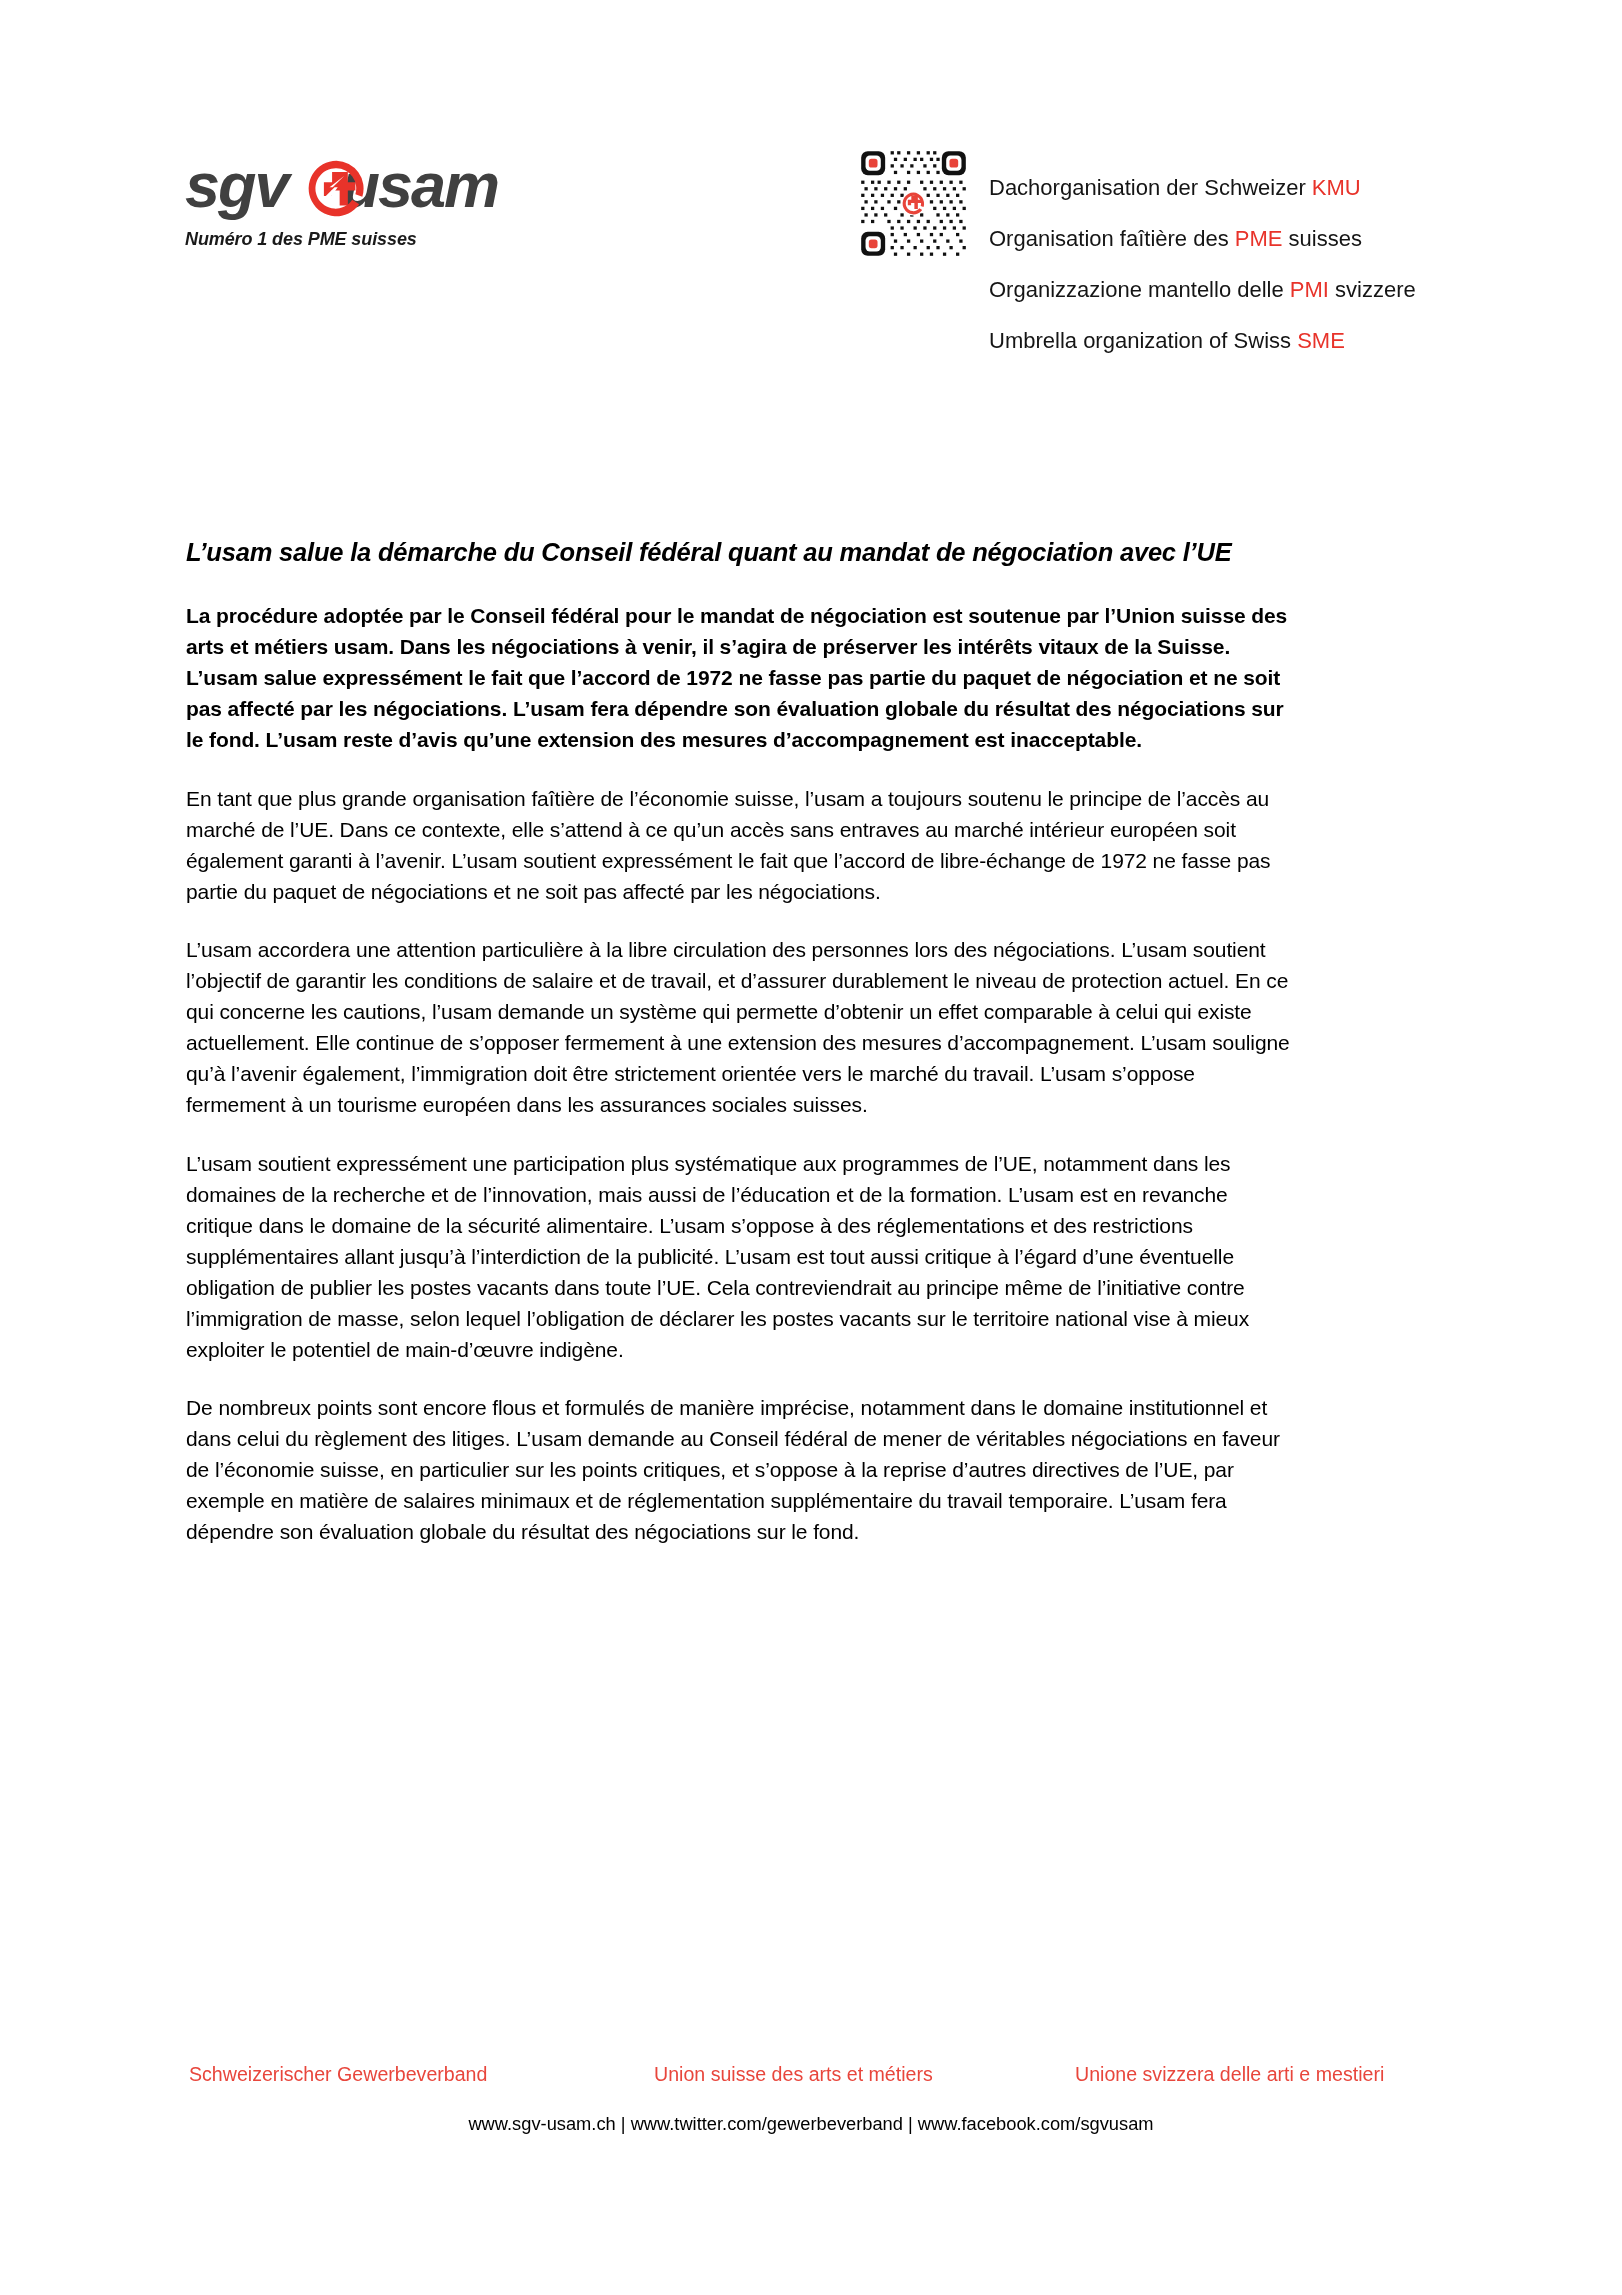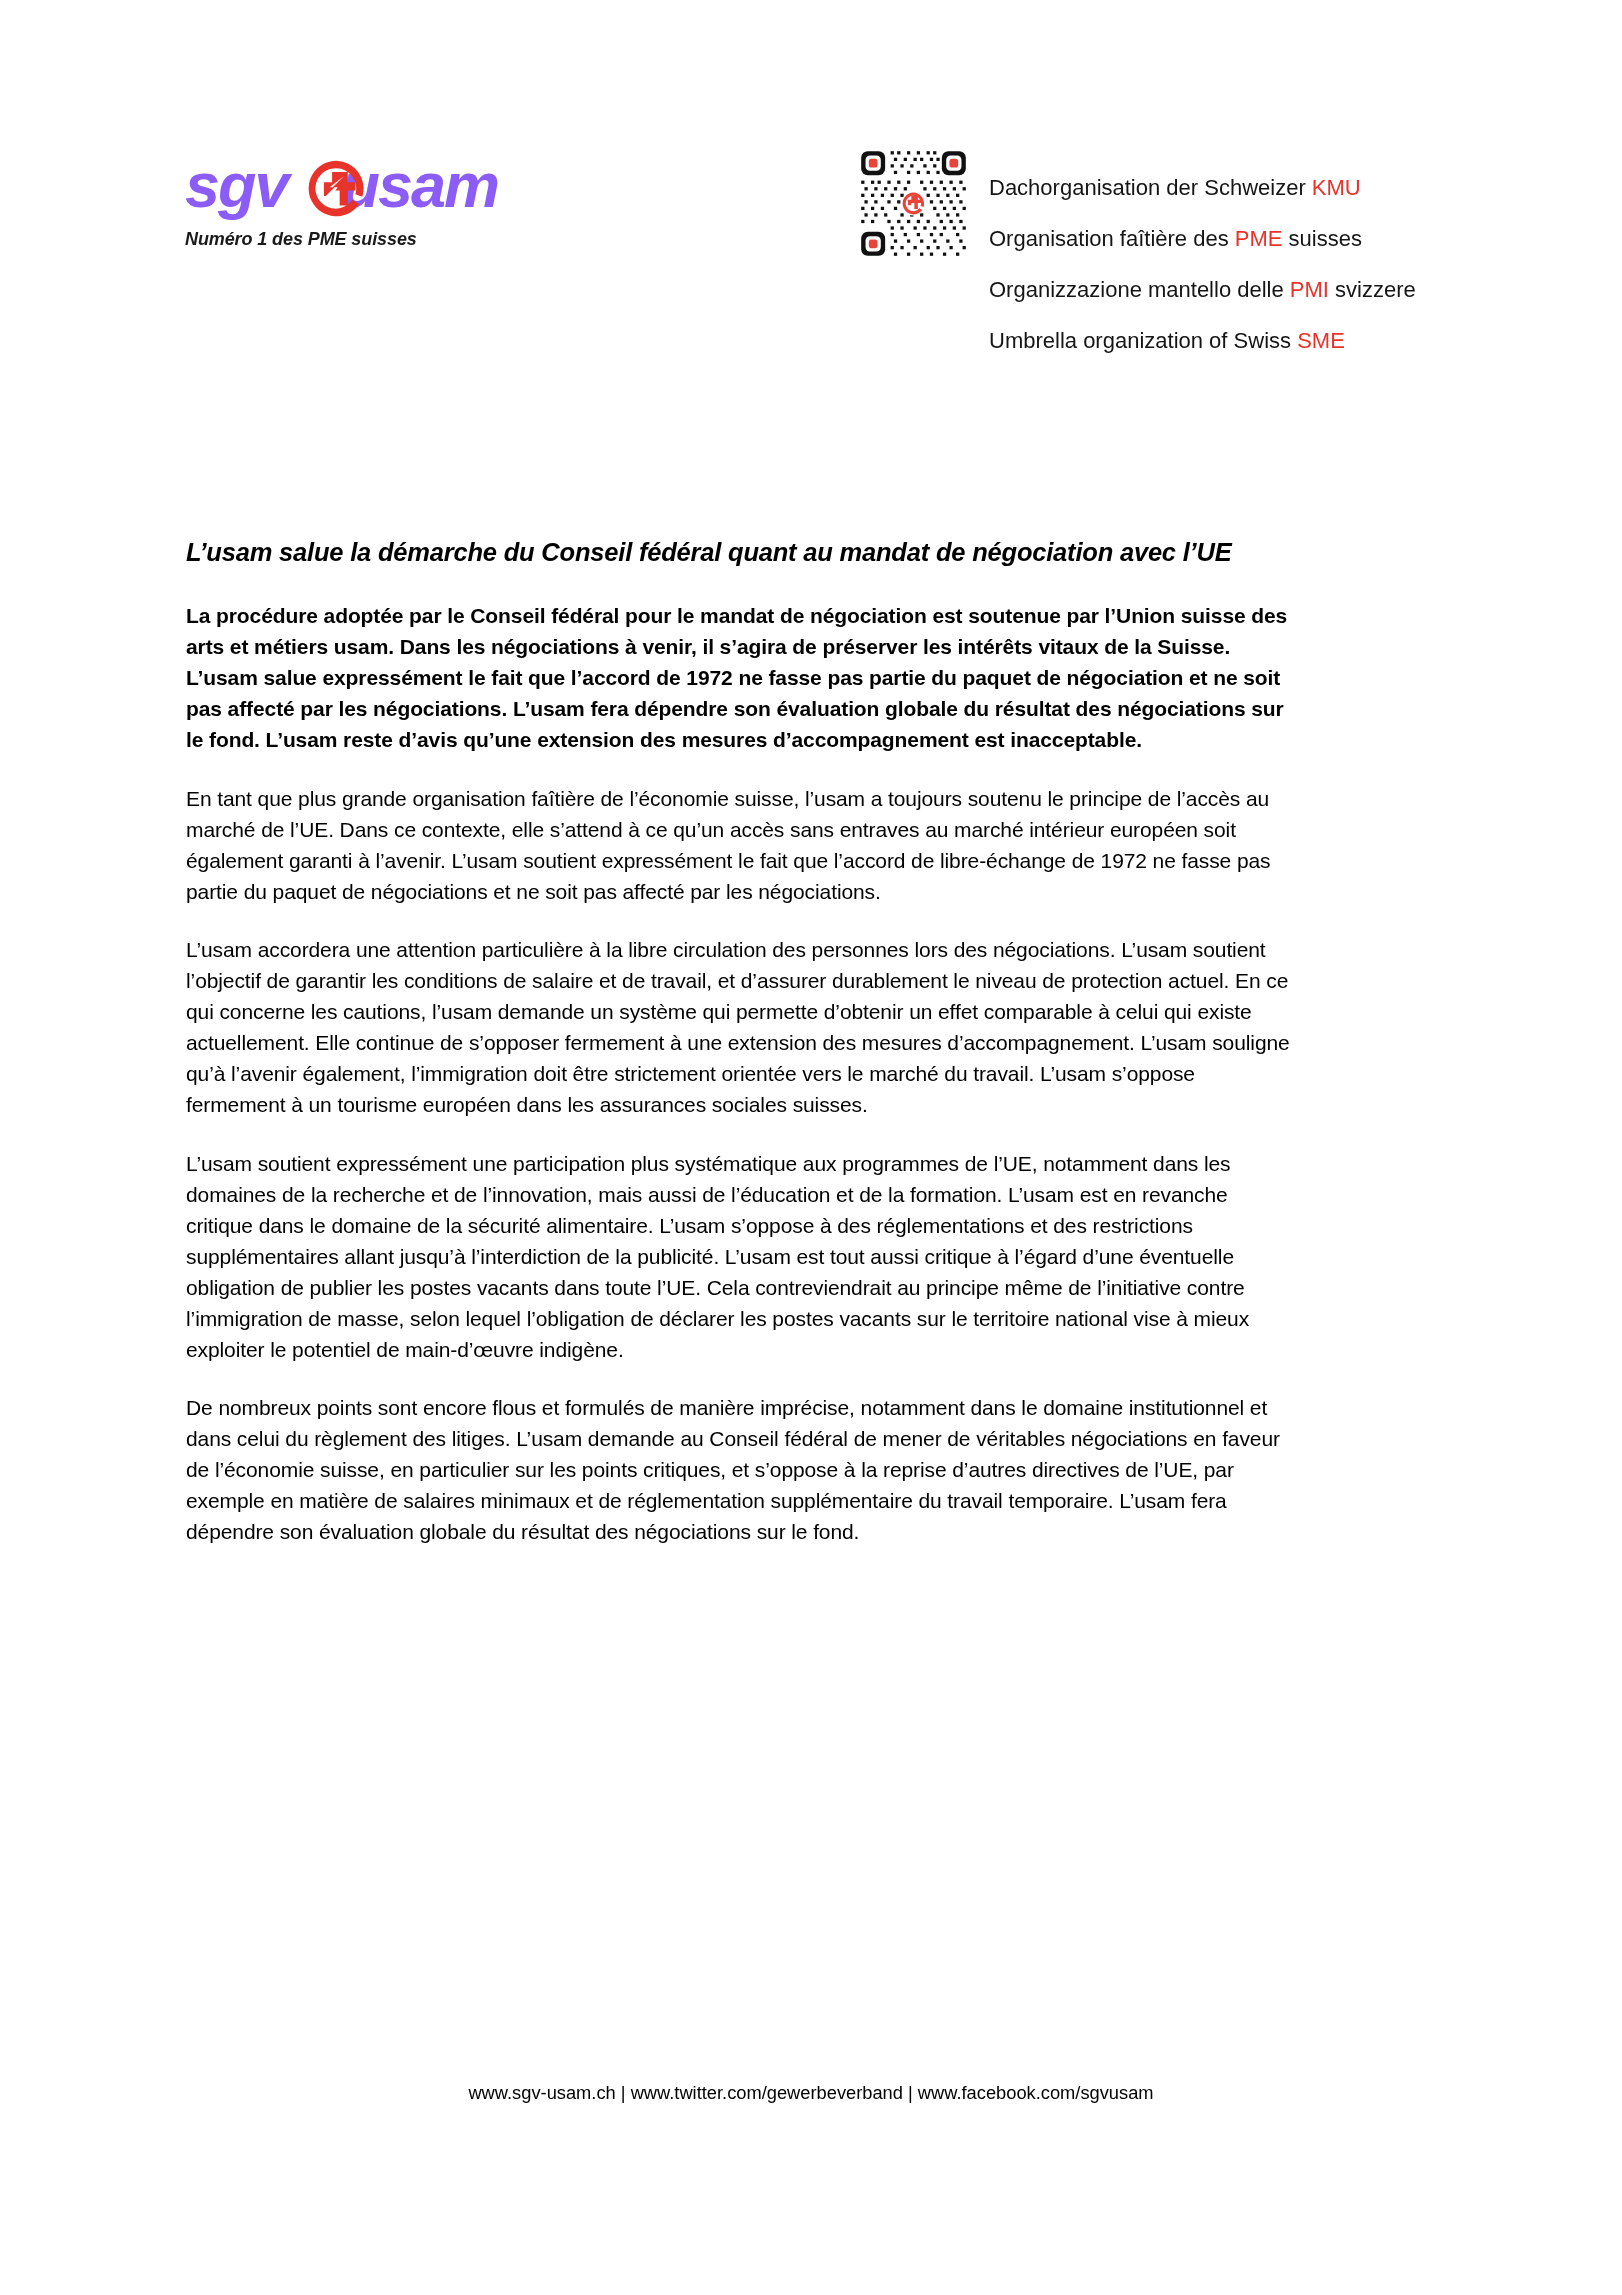--- a/index.html
+++ b/index.html
@@ -38,21 +38,21 @@
     position: relative;
     height: 73px;
     white-space: nowrap;
   }
   .logo-word {
     font-family: "Liberation Sans", sans-serif;
     font-weight: bold;
     font-style: italic;
     font-size: 63px;
     letter-spacing: -2px;
-    color: #8b5cf6;
+    color: #404040;
     line-height: 73px;
     display: inline-block;
     vertical-align: top;
   }
   .logo-sgv { margin-left: 0px; }
   .logo-usam { margin-left: 51px; }
 
   .logo-mark {
     position: absolute;
     left: 120px;
@@ -362,17 +362,22 @@
   <div class="content">
     <h1 class="doc-title">L’usam salue la démarche du Conseil fédéral quant au mandat de négociation avec l’UE</h1>
     <p class="lead">La procédure adoptée par le Conseil fédéral pour le mandat de négociation est soutenue par l’Union suisse des arts et métiers usam. Dans les négociations à venir, il s’agira de préserver les intérêts vitaux de la Suisse. L’usam salue expressément le fait que l’accord de 1972 ne fasse pas partie du paquet de négociation et ne soit pas affecté par les négociations. L’usam fera dépendre son évaluation globale du résultat des négociations sur le fond. L’usam reste d’avis qu’une extension des mesures d’accompagnement est inacceptable.</p>
     <p class="body-par">En tant que plus grande organisation faîtière de l’économie suisse, l’usam a toujours soutenu le principe de l’accès au marché de l’UE. Dans ce contexte, elle s’attend à ce qu’un accès sans entraves au marché intérieur européen soit également garanti à l’avenir. L’usam soutient expressément le fait que l’accord de libre-échange de 1972 ne fasse pas partie du paquet de négociations et ne soit pas affecté par les négociations.</p>
     <p class="body-par">L’usam accordera une attention particulière à la libre circulation des personnes lors des négociations. L’usam soutient l’objectif de garantir les conditions de salaire et de travail, et d’assurer durablement le niveau de protection actuel. En ce qui concerne les cautions, l’usam demande un système qui permette d’obtenir un effet comparable à celui qui existe actuellement. Elle continue de s’opposer fermement à une extension des mesures d’accompagnement. L’usam souligne qu’à l’avenir également, l’immigration doit être strictement orientée vers le marché du travail. L’usam s’oppose fermement à un tourisme européen dans les assurances sociales suisses.</p>
     <p class="body-par">L’usam soutient expressément une participation plus systématique aux programmes de l’UE, notamment dans les domaines de la recherche et de l’innovation, mais aussi de l’éducation et de la formation. L’usam est en revanche critique dans le domaine de la sécurité alimentaire. L’usam s’oppose à des réglementations et des restrictions supplémentaires allant jusqu’à l’interdiction de la publicité. L’usam est tout aussi critique à l’égard d’une éventuelle obligation de publier les postes vacants dans toute l’UE. Cela contreviendrait au principe même de l’initiative contre l’immigration de masse, selon lequel l’obligation de déclarer les postes vacants sur le territoire national vise à mieux exploiter le potentiel de main-d’œuvre indigène.</p>
     <p class="body-par">De nombreux points sont encore flous et formulés de manière imprécise, notamment dans le domaine institutionnel et dans celui du règlement des litiges. L’usam demande au Conseil fédéral de mener de véritables négociations en faveur de l’économie suisse, en particulier sur les points critiques, et s’oppose à la reprise d’autres directives de l’UE, par exemple en matière de salaires minimaux et de réglementation supplémentaire du travail temporaire. L’usam fera dépendre son évaluation globale du résultat des négociations sur le fond.</p>
   </div>
 
   <div class="footer">
+    <div class="footer-names">
+      <div class="footer-name fn-de">Schweizerischer Gewerbeverband</div>
+      <div class="footer-name fn-fr">Union suisse des arts et métiers</div>
+      <div class="footer-name fn-it">Unione svizzera delle arti e mestieri</div>
+    </div>
     <div class="footer-contact">www.sgv-usam.ch | www.twitter.com/gewerbeverband | www.facebook.com/sgvusam</div>
   </div>
 
 </div>
 
 
 </body></html>

